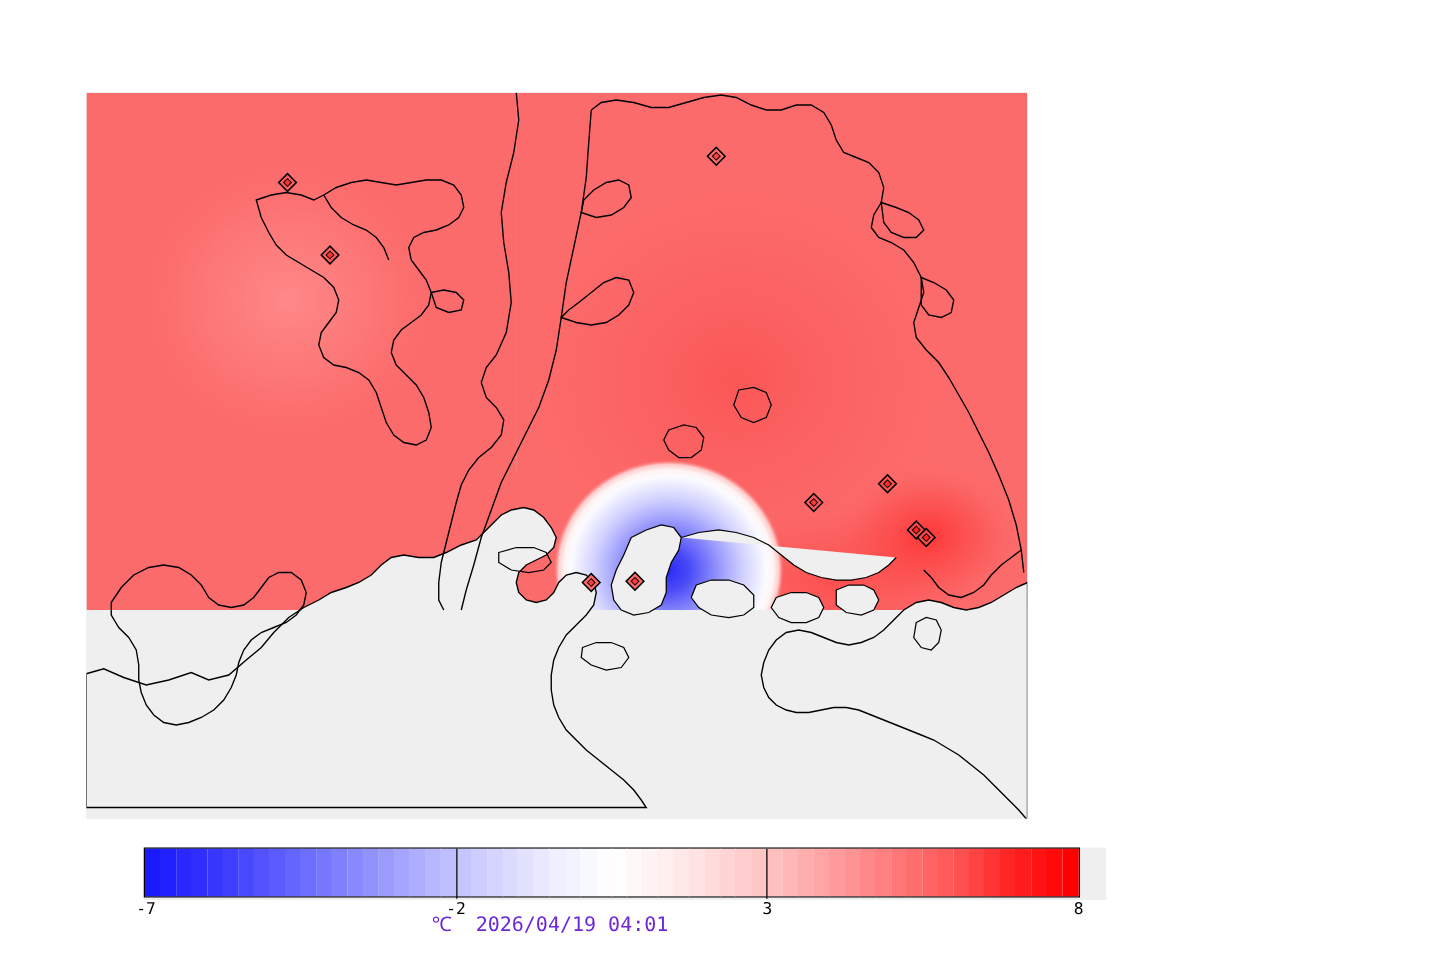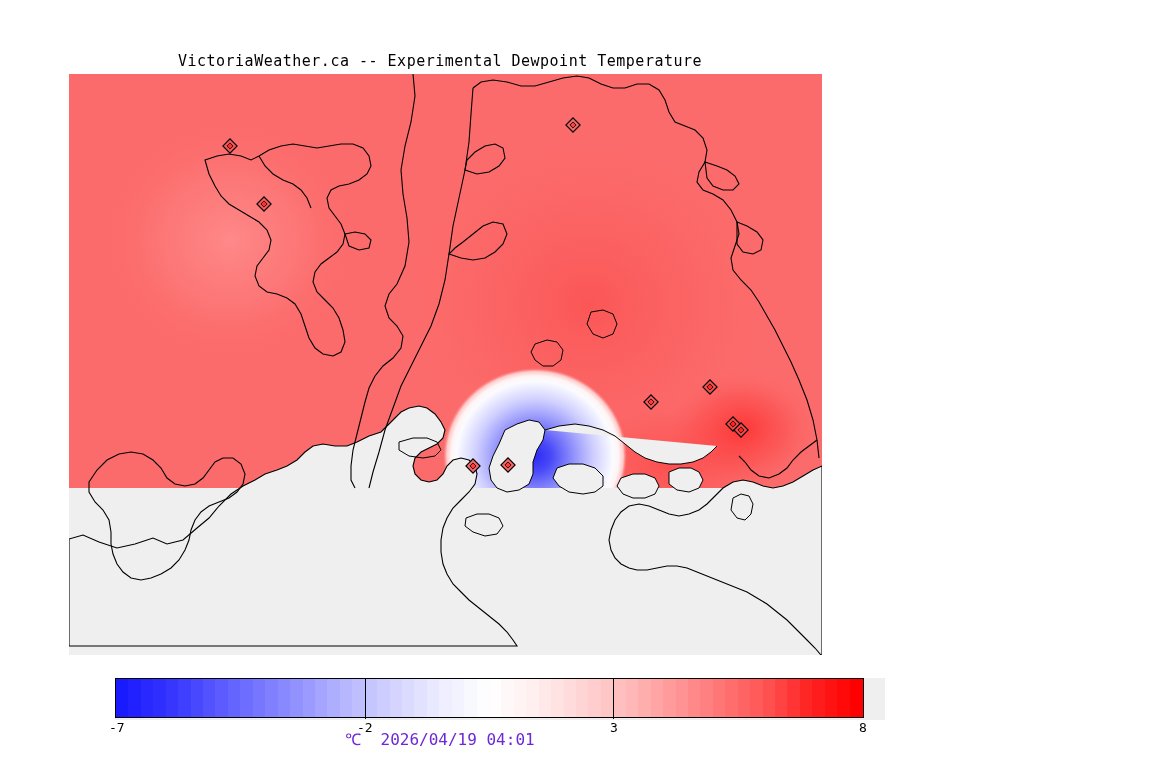--- a/index.html
+++ b/index.html
@@ -49,21 +49,20 @@
     position:absolute;left:0;top:728px;width:880px;text-align:center;
     font-family:"DejaVu Sans Mono","Liberation Mono",monospace;
     font-size:16px;color:#6d28d9;white-space:pre;
   }
 </style>
 </head>
 <body>
 
 <div id="root">
 
-  <div class="title">VictoriaWeather.ca -- Experimental Dewpoint Temperature</div>
 
   <div class="map-panel">
     <div class="map-inner">
       <svg class="map-svg" width="753" height="581" viewBox="0 0 753 581">
         <defs>
 
           <radialGradient id="gCold" cx="50%" cy="50%" r="50%">
             <stop offset="0%" stop-color="#2b2bf5"></stop>
             <stop offset="18%" stop-color="#4a4af8"></stop>
             <stop offset="34%" stop-color="#7a7afb"></stop>

